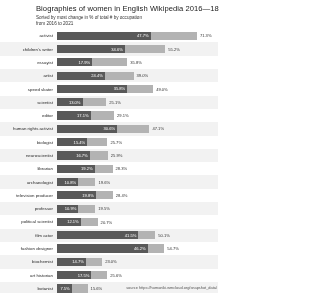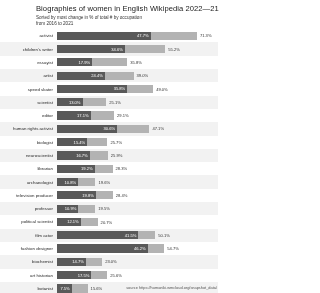--- a/index.html
+++ b/index.html
@@ -101,21 +101,21 @@
     bottom: 3px;
     font-size: 3.9px;
     color: #555555;
     white-space: nowrap;
   }
 </style>
 </head>
 <body>
 
 <div class="chart-wrap">
-  <div class="title">Biographies of women in English Wikipedia 2022—21</div>
+  <div class="title">Biographies of women in English Wikipedia 2016—18</div>
   <div class="subtitle">
     <div>Sorted by most change in % of total # by occupation</div>
     <div>from 2016 to 2021</div>
   </div>
   <div class="rows" id="rows">
       <div class="row">
         <div class="row-label">activist</div>
         <div class="bars">
           <div class="bar bar-2021" style="width: 139.926px;"></div>
           <div class="bar bar-2016" style="width: 93.6112px;">

